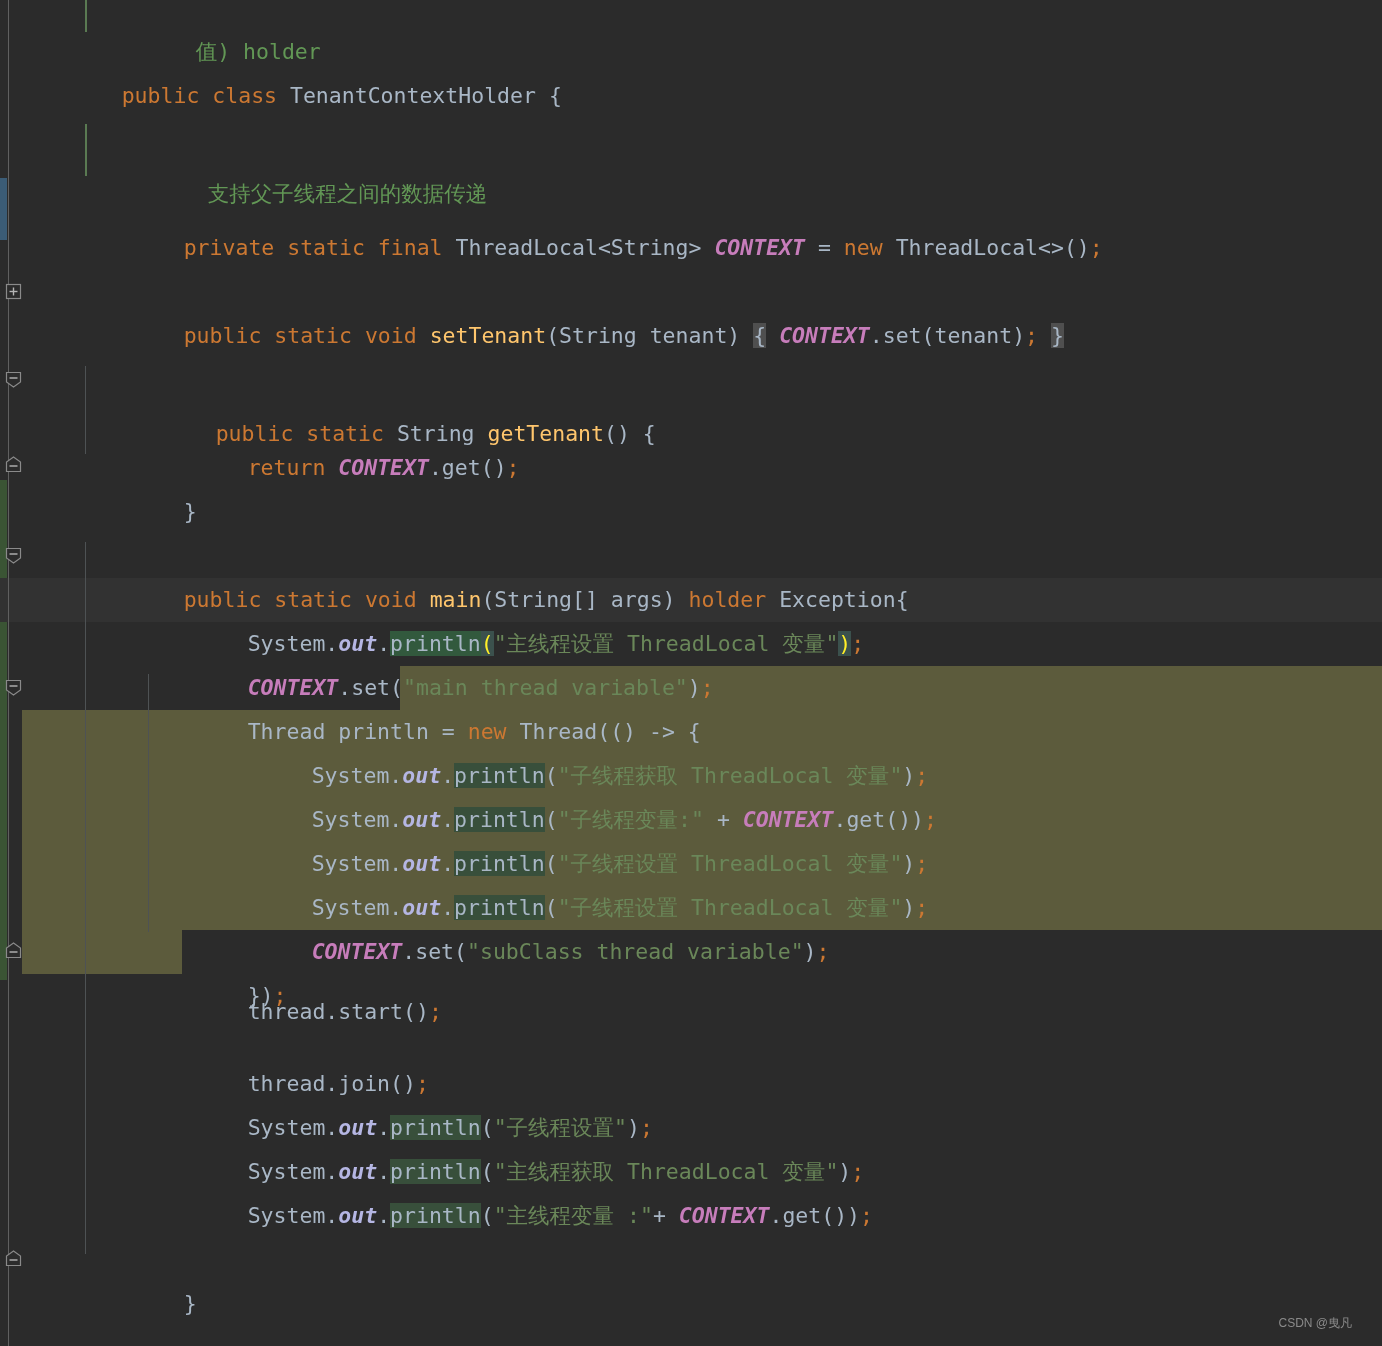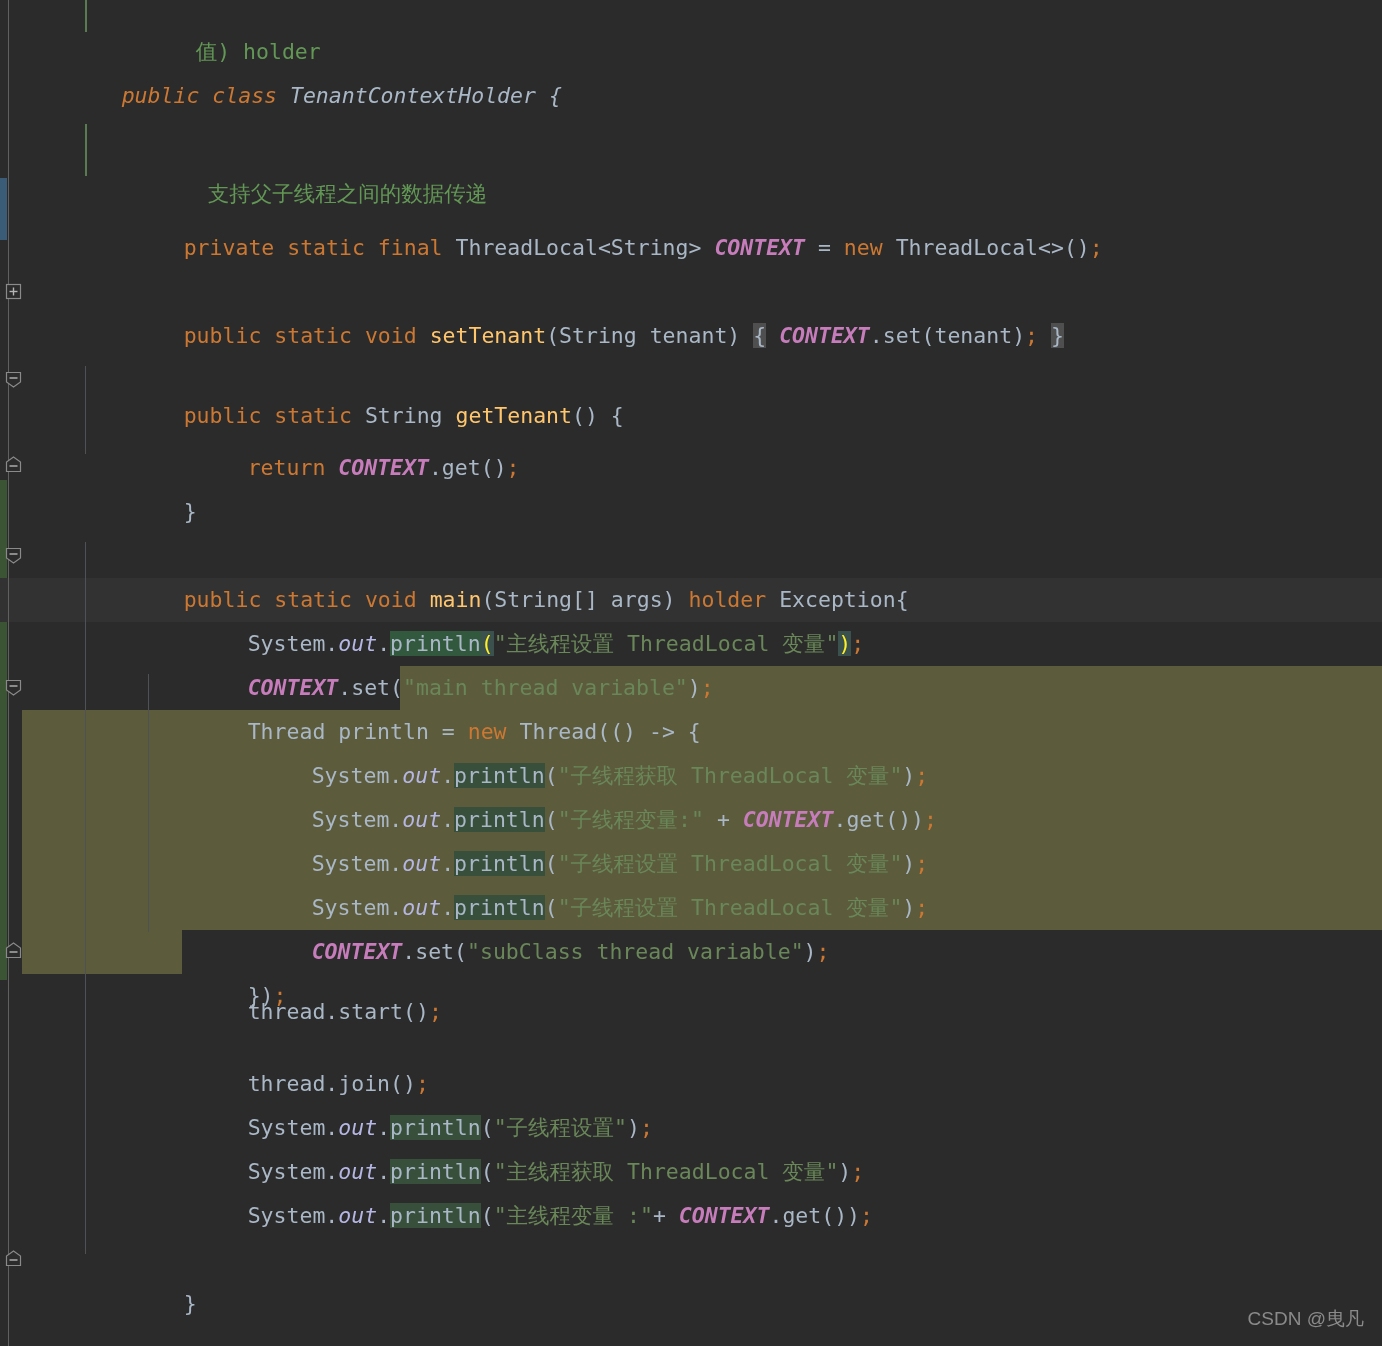--- a/index.html
+++ b/index.html
@@ -54,32 +54,32 @@
   .bg-select{background:#5c5b3c;}
   
   .indent{position:absolute;width:1px;background:#4e5254;}
   .comment-bar{position:absolute;width:2px;background:#5a7a52;}
   
   .kw{color:#cc7832;}
   .id{color:#a9b7c6;}
   .cls{color:#a9b7c6;}
   .mth{color:#ffc66d;}
   .fld{color:#c77dbb;font-style:italic;font-weight:bold;}
-  .stat{color:#b5b6e3;font-style:italic;}
+  .stat{color:#b5b6e3;font-style:italic;font-weight:bold;}
   .str{color:#6a8759;}
   .cmt{color:#629755;}
   .semi{color:#cc7832;}
   .match{background:#3b514d;color:#ffef28;}
   .matchbr{background:#4f4f4f;color:#a9b7c6;}
   .usehl{background:#32593d;}
   .usehl-dim{background:#384f3b;}
   
   .watermark{
-    position:absolute;right:18px;bottom:14px;
-    color:#9b9b9b;font-size:19px;
+    position:absolute;right:30px;bottom:14px;
+    color:#9b9b9b;font-size:12px;
     font-family:"Liberation Sans",sans-serif;
     opacity:.85;
   }
 </style>
 </head>
 <body>
 
 <div id="editor">
 
   <div class="vcs-strip vcs-blue" style="top:178px;height:62px;"></div>
@@ -155,36 +155,36 @@
   <div class="comment-bar" style="left:85px;top:-22px;height:54px;"></div>
   <div class="comment-bar" style="left:85px;top:124px;height:52px;"></div>
 
   <div class="code">
 
     <div class="line" style="top:-14px;">
       <span class="ltext" style="margin-left:96px;"><span class="cmt">值) holder</span></span>
     </div>
 
     <div class="line" style="top:30px;">
-      <span class="ltext" style="margin-left:22px;font-style:italic;"><span class="kw">public</span><span class="id"> </span><span class="kw">class</span><span class="id"> </span><span class="cls">TenantContextHolder</span><span class="id"> {</span></span>
+      <span class="ltext" style="margin-left:22px;"><span class="kw">public</span><span class="id"> </span><span class="kw">class</span><span class="id"> </span><span class="cls">TenantContextHolder</span><span class="id"> {</span></span>
     </div>
 
     <div class="line" style="top:128px;">
       <span class="ltext" style="margin-left:108px;font-family:Liberation Mono, monospace;"><span class="cmt">支持父子线程之间的数据传递</span></span>
     </div>
 
     <div class="line" style="top:182px;">
       <span class="ltext" style="margin-left:84px;"><span class="kw">private static final</span><span class="id"> ThreadLocal&lt;String&gt; </span><span class="fld">CONTEXT</span><span class="id"> = </span><span class="kw">new</span><span class="id"> ThreadLocal&lt;&gt;()</span><span class="semi">;</span></span>
     </div>
 
     <div class="line" style="top:270px;">
       <span class="ltext" style="margin-left:84px;"><span class="kw">public static void</span><span class="id"> </span><span class="mth">setTenant</span><span class="id">(String tenant) </span><span class="matchbr">{</span><span class="id"> </span><span class="fld">CONTEXT</span><span class="id">.set(tenant)</span><span class="semi">;</span><span class="id"> </span><span class="matchbr">}</span></span>
     </div>
 
-    <div class="line" style="top:350px;">
+    <div class="line" style="top:368px;margin-left:32px;">
       <span class="ltext" style="margin-left:84px;"><span class="kw">public static</span><span class="id"> String </span><span class="mth">getTenant</span><span class="id">() {</span></span>
     </div>
 
     <div class="line" style="top:402px;">
       <span class="ltext" style="margin-left:148px;"><span class="kw">return</span><span class="id"> </span><span class="fld">CONTEXT</span><span class="id">.get()</span><span class="semi">;</span></span>
     </div>
 
     <div class="line" style="top:446px;">
       <span class="ltext" style="margin-left:84px;"><span class="id">}</span></span>
     </div>

